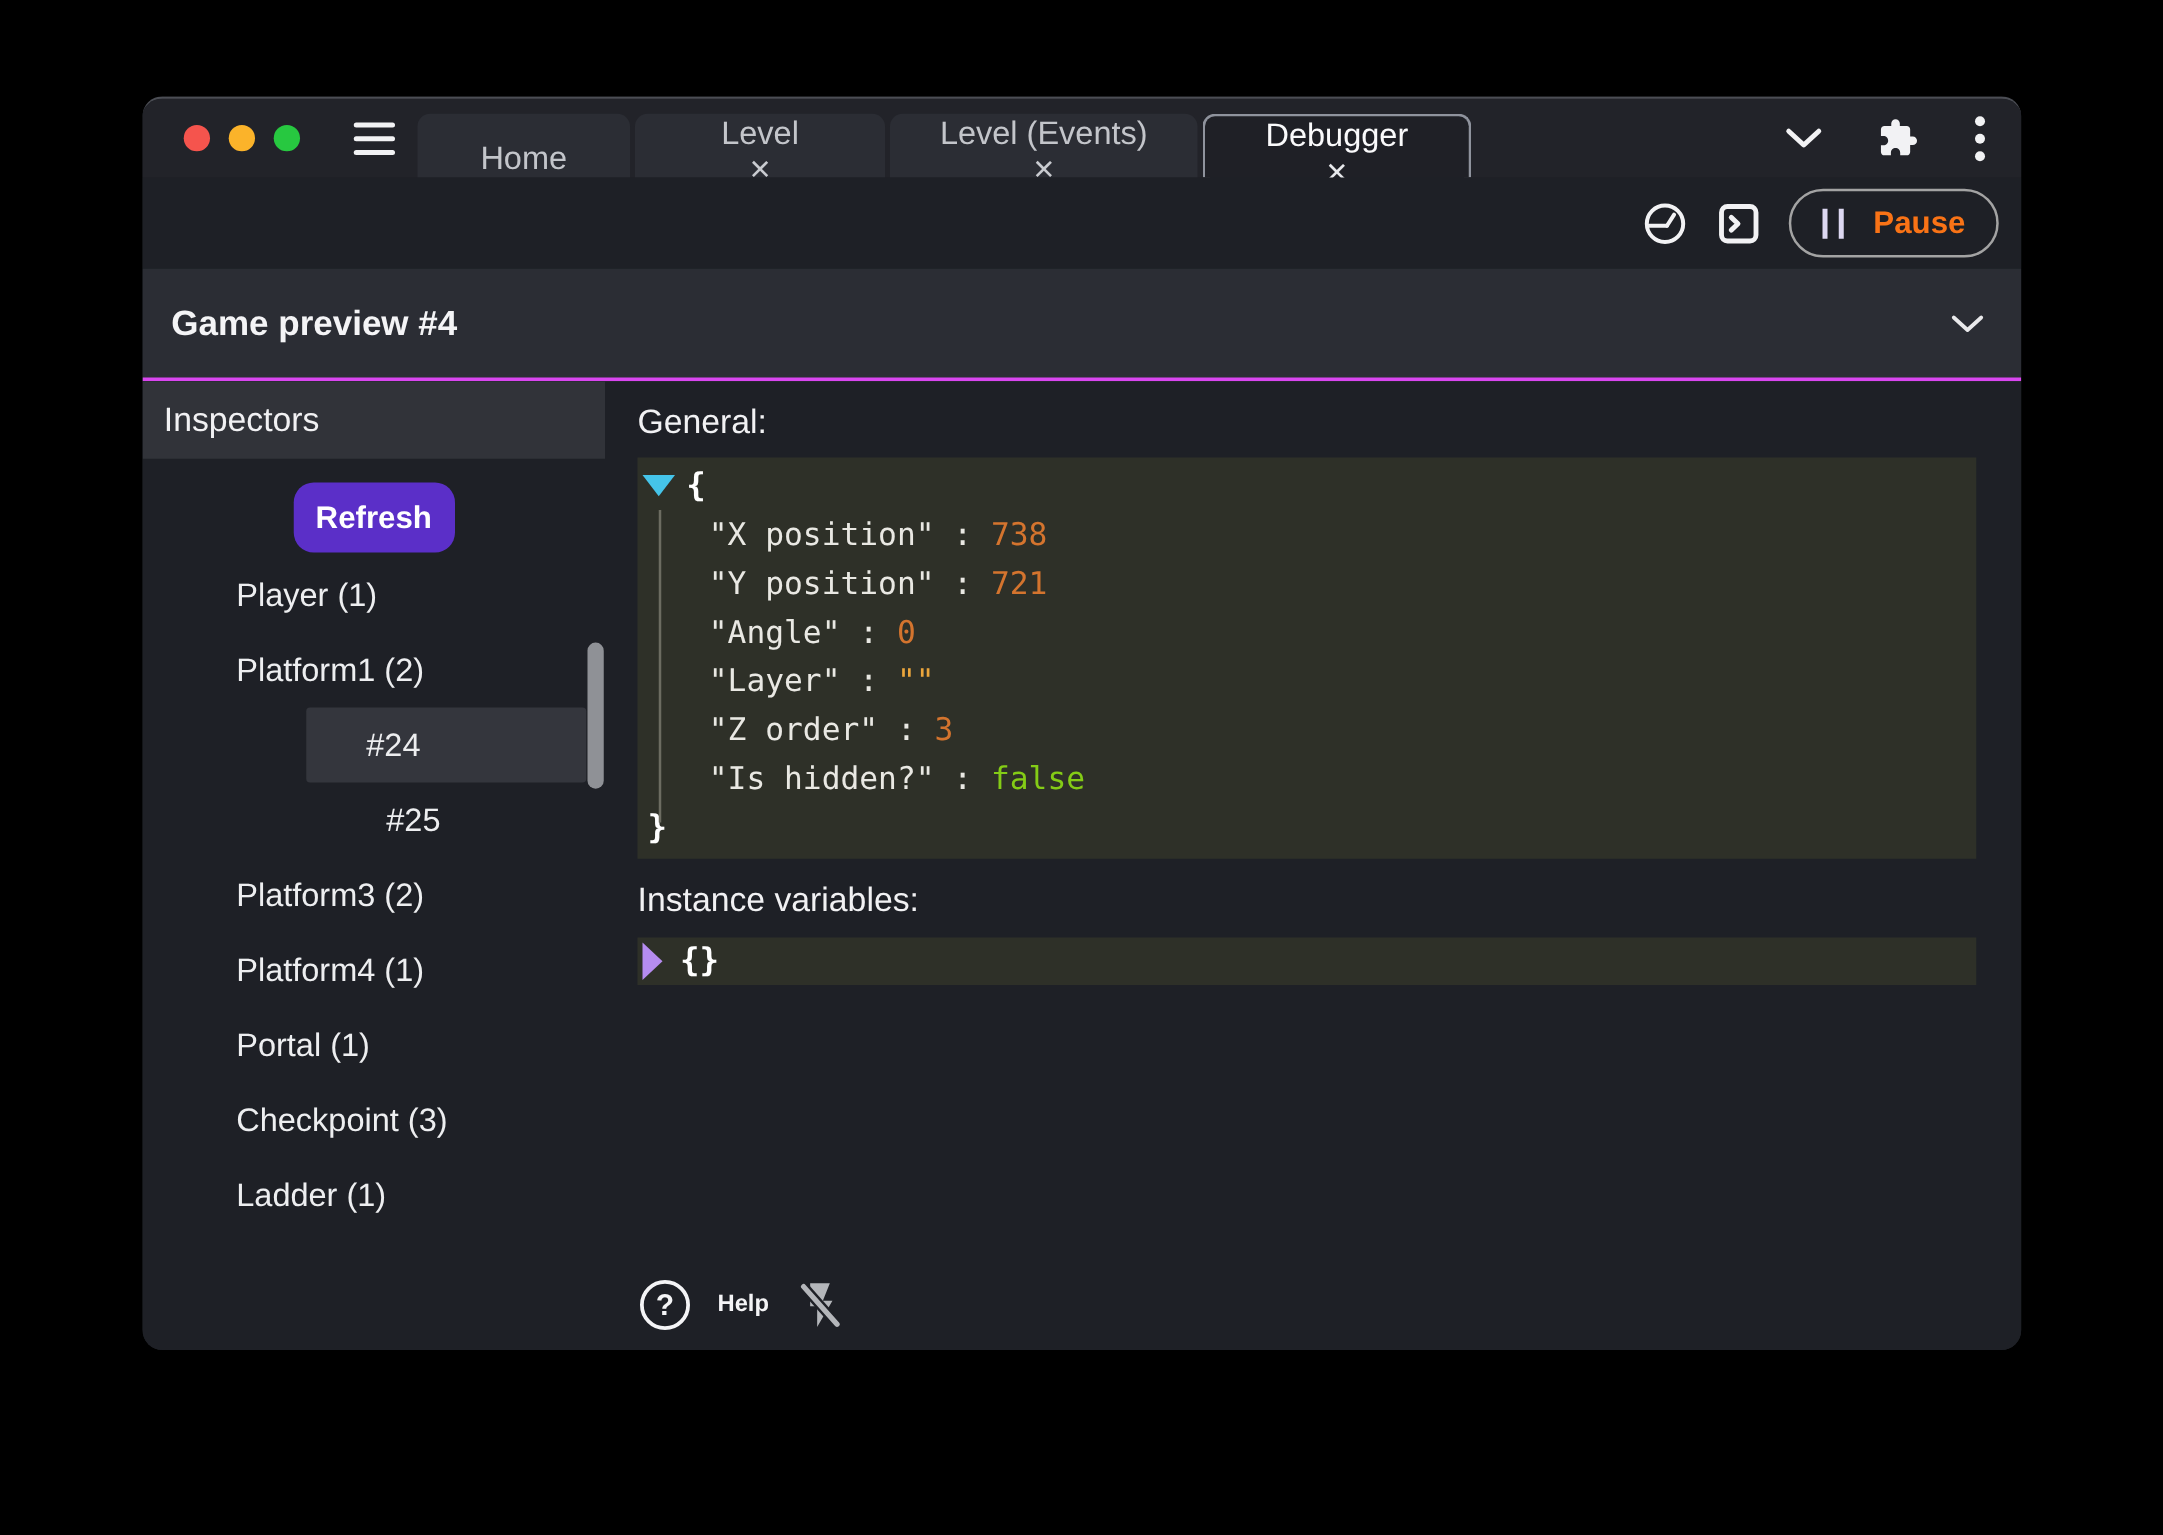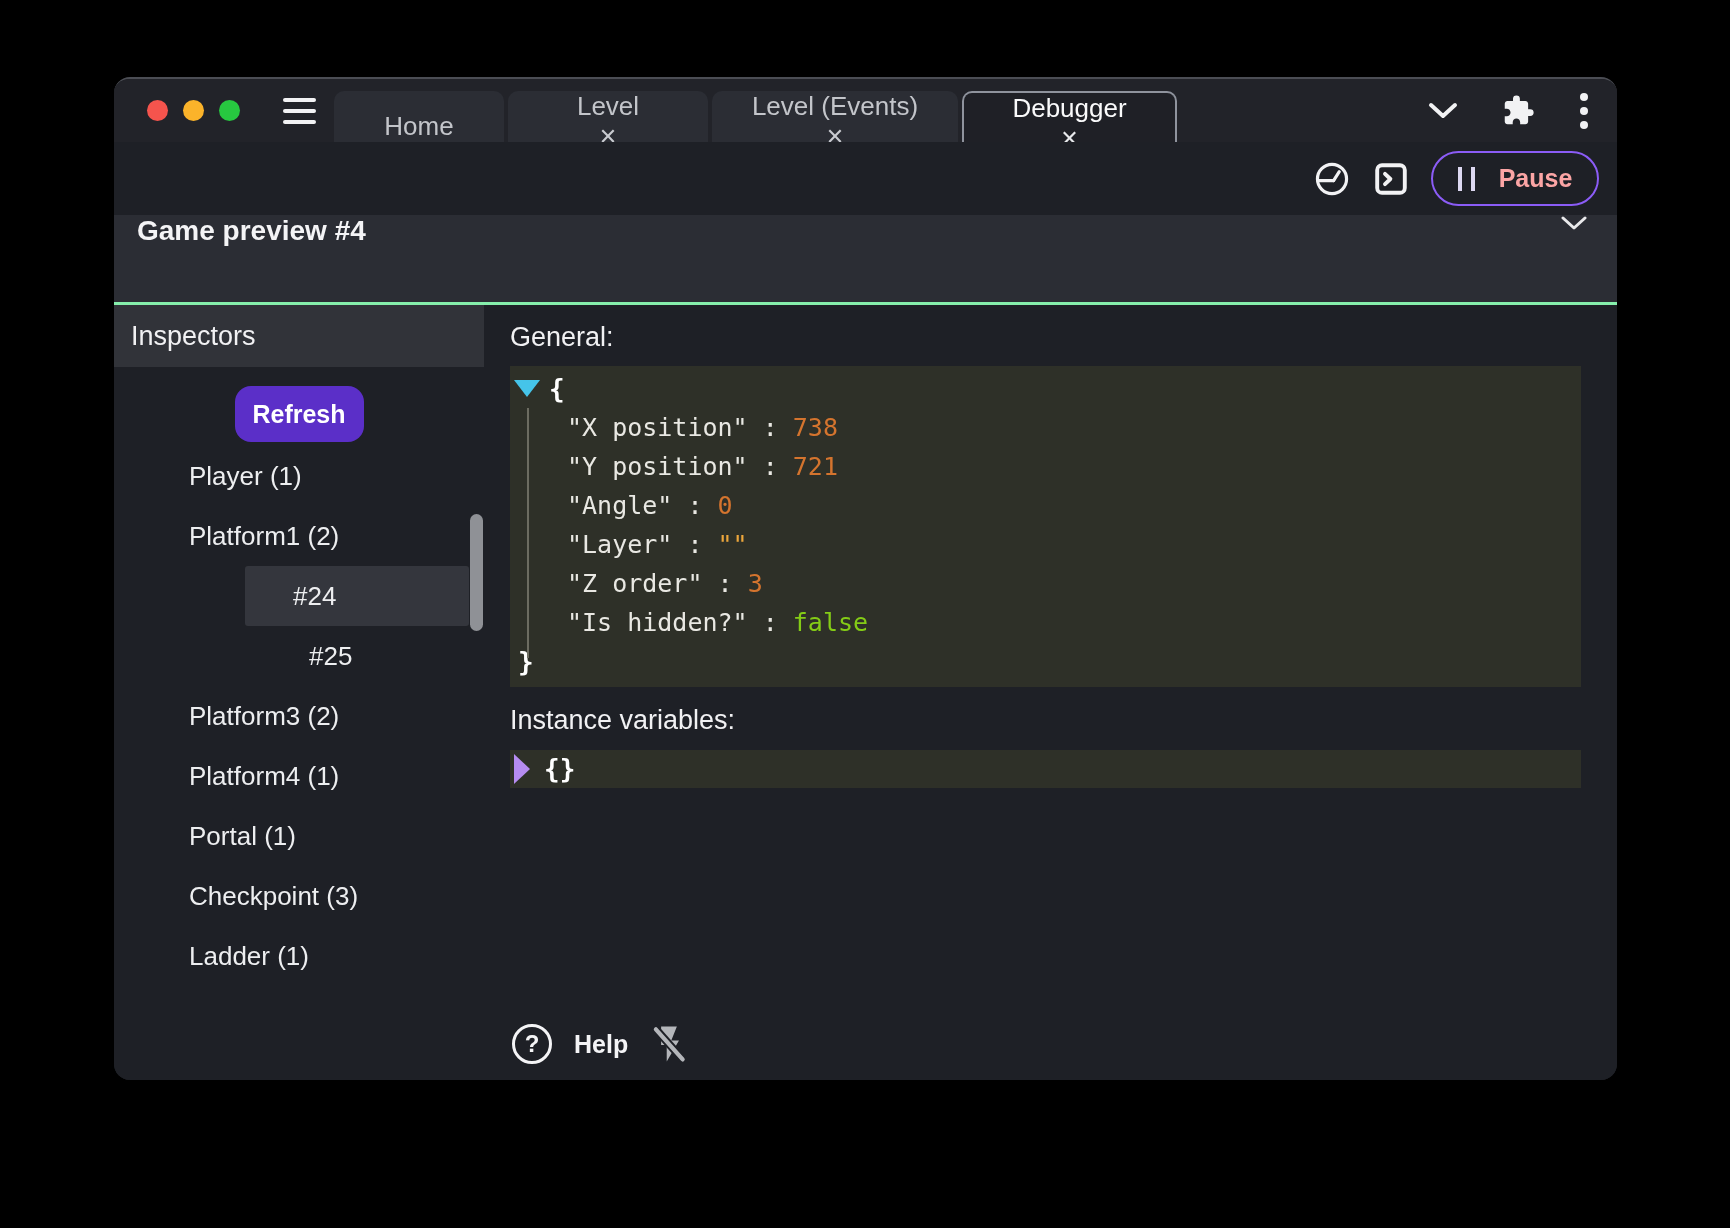--- a/index.html
+++ b/index.html
@@ -29,28 +29,28 @@
   .tab.t-debugger{width:215px;justify-content:space-between;background:#1f2026;
        border:2px solid #8f939d;border-bottom:none;color:#fafafb;font-weight:500;}
   .tab .close{font-size:29px;color:#c9cbd0;line-height:1;}
   .tab.t-debugger .close{color:#e8e9ec;}
   .tb-icons{margin-left:auto;margin-right:28px;display:flex;align-items:center;gap:44px;}
   .tb-icons svg{display:block;cursor:pointer;}
   
   .toolbar{height:73px;flex:none;display:flex;align-items:center;justify-content:flex-end;
        gap:22px;padding-right:18px;background:#1e2026;}
   .toolbar svg{display:block;cursor:pointer;}
-  .pause-btn{box-sizing:border-box;width:168px;height:55px;border:2px solid #8b5cf6;border-radius:28px;
+  .pause-btn{box-sizing:border-box;width:168px;height:55px;border:2px solid #a3a3a3;border-radius:28px;
        background:transparent;display:flex;align-items:center;justify-content:center;gap:24px;
-       color:#fca5a5;font-size:25px;font-weight:700;font-family:inherit;cursor:pointer;}
+       color:#f97316;font-size:25px;font-weight:700;font-family:inherit;cursor:pointer;}
   .pause-bars{display:flex;gap:9px;}
   .pause-bars i{width:4px;height:24px;background:#ddd8f1;}
   
-  .preview-header{height:90px;flex:none;background:#2b2d34;border-bottom:3px solid #86efac;
-       display:flex;align-items:flex-start;padding:0 30px 0 23px;box-sizing:border-box;cursor:pointer;}
+  .preview-header{height:90px;flex:none;background:#2b2d34;border-bottom:3px solid #d946ef;
+       display:flex;align-items:center;padding:0 30px 0 23px;box-sizing:border-box;cursor:pointer;}
   .preview-title{font-size:28px;font-weight:700;color:#f4f4f6;}
   .preview-chevron{margin-left:auto;}
   
   .content{flex:1;display:flex;min-height:0;}
   .sidebar{width:370px;flex:none;position:relative;overflow:hidden;background:#1e2026;}
   .sb-header{height:62px;background:#313339;display:flex;align-items:center;padding-left:17px;
        font-size:27px;color:#f1f1f3;}
   .refresh{display:block;margin:19px auto 4px;width:129px;height:56px;border:none;border-radius:16px;
        background:#5b2fc8;color:#fff;font-size:25px;font-weight:700;font-family:inherit;cursor:pointer;}
   .row{height:60px;display:flex;align-items:center;font-size:26px;color:#edeef0;
@@ -76,21 +76,21 @@
        border-left:16px solid #b68cf0;cursor:pointer;}
   .brace{font-weight:700;font-size:26px;color:#fff;font-family:"DejaVu Sans Mono",monospace;}
   .json-key::before{content:'"';}
   .json-key::after{content:'" : ';white-space:pre;}
   .v-number{color:#d4742e;}
   .v-string{color:#eca63c;}
   .v-boolean{color:#84cc16;}
   .vars-row{margin-top:14px;width:1071px;height:38px;background:#2e3028;display:flex;align-items:center;
        padding-left:4px;box-sizing:border-box;gap:14px;cursor:pointer;}
   .help-row{position:absolute;left:26px;bottom:14px;display:flex;align-items:center;gap:20px;}
-  .help-label{font-size:25px;font-weight:700;color:#f4f4f6;}
+  .help-label{font-size:19px;font-weight:700;color:#f4f4f6;}
   .help-row svg{display:block;cursor:pointer;}
 </style>
 </head>
 <body>
 
 <div class="window">
 
   <div class="titlebar">
     <div class="traffic">
       <span class="tl red"></span>

